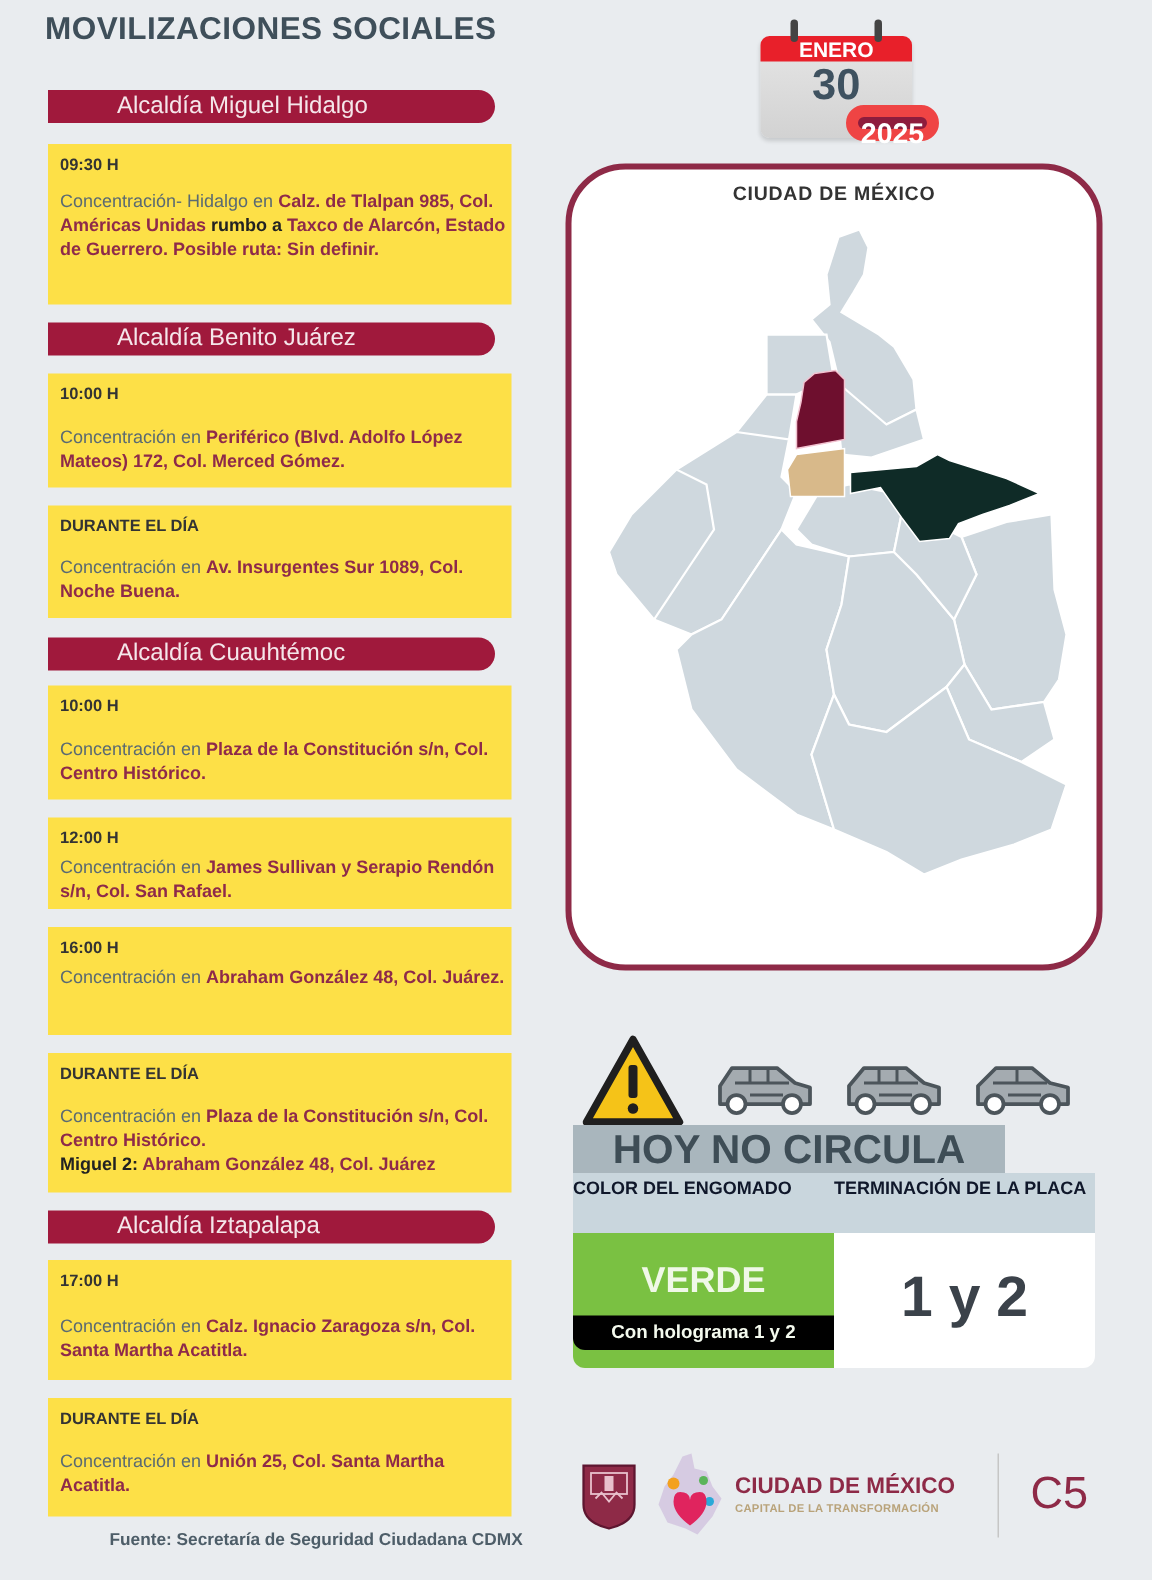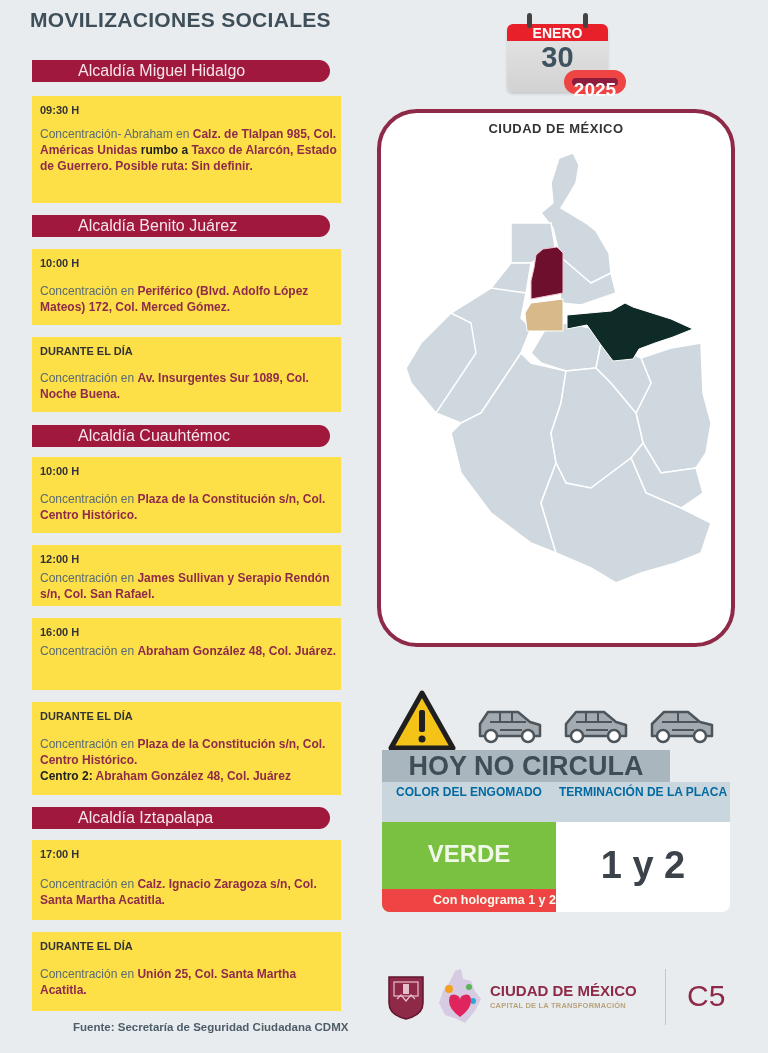--- a/index.html
+++ b/index.html
@@ -27,24 +27,24 @@
 
   .mapbox { position: absolute; left: 377px; top: 109px; width: 358px; height: 538px; border: 4px solid #8e2a47; border-radius: 40px; background: #fff; }
   .map-title { position: absolute; top: 8px; width: 100%; text-align: center; font-size: 13px; font-weight: bold; color: #333; letter-spacing: 0.5px; }
   .map-svg { position: absolute; left: 0; top: 0; }
 
   .hnc { position: absolute; left: 382px; top: 686px; width: 350px; height: 228px; }
   .warn { position: absolute; left: 6px; top: 4px; }
   .car { position: absolute; top: 22px; }
   .hnc-banner { position: absolute; left: 0; top: 64px; width: 288px; height: 32px; background: #a9b6bd; color: #3e4d56; font-size: 27px; font-weight: bold; text-align: center; line-height: 33px; }
   .hnc-sub { position: absolute; left: 0; top: 96px; width: 348px; height: 40px; background: #c9d6dd; }
-  .hnc-sub .col { position: absolute; top: 4px; width: 174px; text-align: center; font-size: 12px; font-weight: bold; color: #0369a1; line-height: 13px; }
+  .hnc-sub .col { position: absolute; top: 4px; width: 174px; font-size: 12px; font-weight: bold; color: #0f172a; line-height: 13px; }
   .hnc-green { position: absolute; left: 0; top: 136px; width: 174px; height: 90px; background: #7ac142; border-radius: 0 0 0 8px; }
   .hnc-green .verde { position: absolute; top: 18px; width: 100%; text-align: center; font-size: 24px; font-weight: bold; color: #f0f8e8; }
-  .hnc-green .holo { position: absolute; left: 0; bottom: 0; width: 100%; height: 23px; background: #ef4444; border-radius: 0 0 0 8px; color: #f4faee; font-size: 12.5px; font-weight: bold; text-align: right; line-height: 23px; }
+  .hnc-green .holo { position: absolute; left: 0; bottom: 12px; width: 100%; height: 23px; background: #000000; border-radius: 0 0 0 8px; color: #f4faee; font-size: 12.5px; font-weight: bold; text-align: center; line-height: 23px; }
   .hnc-white { position: absolute; left: 174px; top: 136px; width: 174px; height: 90px; background: #ffffff; border-radius: 0 0 8px 0; }
   .hnc-white .plate { position: absolute; top: 22px; width: 100%; text-align: center; font-size: 38px; font-weight: bold; color: #3b424a; }
 
   .logos { position: absolute; left: 385px; top: 965px; width: 360px; height: 60px; }
   .shield { position: absolute; left: 2px; top: 10px; }
   .heart { position: absolute; left: 50px; top: 2px; }
   .cdmx-name { position: absolute; left: 105px; top: 17px; font-size: 15px; font-weight: bold; color: #8e2a47; }
   .cdmx-sub { position: absolute; left: 105px; top: 36px; font-size: 7.5px; font-weight: bold; color: #b9a37a; letter-spacing: 0.2px; }
   .divider { position: absolute; left: 280px; top: 4px; width: 1px; height: 56px; background: #c6c6c6; }
   .c5 { position: absolute; left: 302px; top: 14px; font-size: 30px; color: #8e2a47; }
@@ -63,21 +63,21 @@
   <div class="cal-year">2025</div>
 </div>
 
 <div class="band" style="top:60px">Alcaldía Miguel Hidalgo</div>
 <div class="band" style="top:215px">Alcaldía Benito Juárez</div>
 <div class="band" style="top:425px">Alcaldía Cuauhtémoc</div>
 <div class="band" style="top:807px">Alcaldía Iztapalapa</div>
 
 <div class="card" style="top:96px;height:107px">
   <div class="time">09:30 H</div>
-  <div class="desc"><span class="plain">Concentración- Abraham en </span><span> Calz. de Tlalpan 985, Col. Américas Unidas </span><span class="dark">rumbo a </span><span>Taxco de Alarcón, Estado de Guerrero. Posible ruta: Sin definir.</span></div>
+  <div class="desc"><span class="plain">Concentración- Hidalgo en </span><span> Calz. de Tlalpan 985, Col. Américas Unidas </span><span class="dark">rumbo a </span><span>Taxco de Alarcón, Estado de Guerrero. Posible ruta: Sin definir.</span></div>
 </div>
 
 <div class="card" style="top:249px;height:76px">
   <div class="time">10:00 H</div>
   <div class="desc" style="margin-top:14px"><span class="plain">Concentración en </span><span> Periférico (Blvd. Adolfo López Mateos) 172, Col. Merced Gómez.</span></div>
 </div>
 <div class="card" style="top:337px;height:75px">
   <div class="time">DURANTE EL DÍA</div>
   <div class="desc" style="margin-top:13px"><span class="plain">Concentración en </span><span>Av. Insurgentes Sur 1089, Col. Noche Buena.</span></div>
 </div>
@@ -89,21 +89,21 @@
 <div class="card" style="top:545px;height:61px">
   <div class="time">12:00 H</div>
   <div class="desc" style="margin-top:5px"><span class="plain">Concentración en </span><span>James Sullivan y Serapio Rendón s/n, Col. San Rafael.</span></div>
 </div>
 <div class="card" style="top:618px;height:72px">
   <div class="time">16:00 H</div>
   <div class="desc" style="margin-top:5px"><span class="plain">Concentración en </span><span>Abraham González 48, Col. Juárez.</span></div>
 </div>
 <div class="card" style="top:702px;height:93px">
   <div class="time">DURANTE EL DÍA</div>
-  <div class="desc" style="margin-top:14px"><span class="plain">Concentración en </span><span>Plaza de la Constitución s/n, Col. Centro Histórico.</span><br><span class="dark">Centro 2: </span><span>Abraham González 48, Col. Juárez</span></div>
+  <div class="desc" style="margin-top:14px"><span class="plain">Concentración en </span><span>Plaza de la Constitución s/n, Col. Centro Histórico.</span><br><span class="dark">Miguel 2: </span><span>Abraham González 48, Col. Juárez</span></div>
 </div>
 
 <div class="card" style="top:840px;height:80px">
   <div class="time">17:00 H</div>
   <div class="desc" style="margin-top:16px"><span class="plain">Concentración en </span><span>Calz. Ignacio Zaragoza s/n, Col. Santa Martha Acatitla.</span></div>
 </div>
 <div class="card" style="top:932px;height:79px">
   <div class="time">DURANTE EL DÍA</div>
   <div class="desc" style="margin-top:14px"><span class="plain">Concentración en </span><span>Unión 25, Col. Santa Martha Acatitla.</span></div>
 </div>

